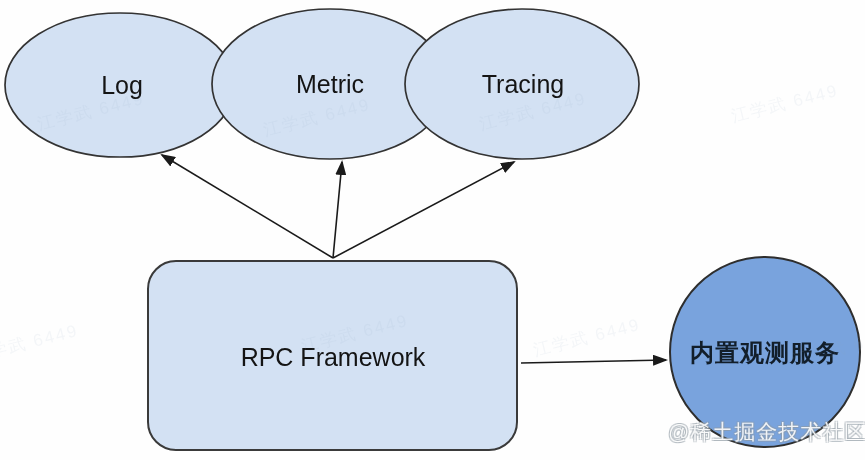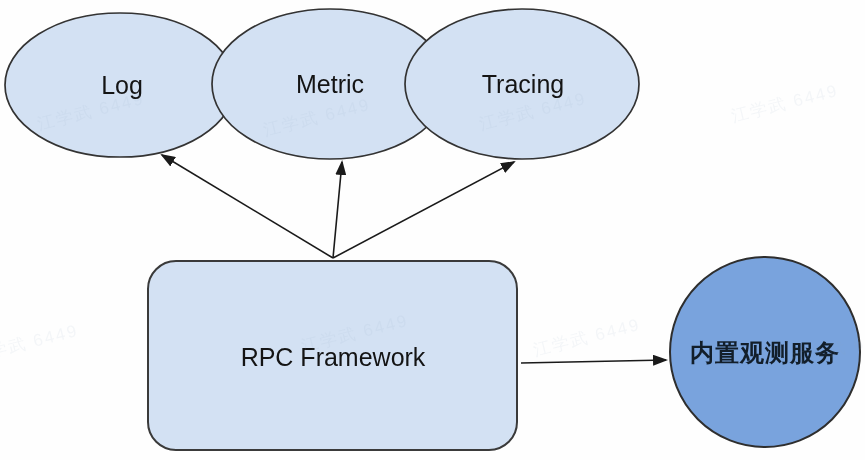--- a/index.html
+++ b/index.html
@@ -106,13 +106,14 @@
     <line x1="333" y1="258" x2="514" y2="162" class="edge" marker-end="url(#arrowhead)"></line>
     <line x1="521" y1="363" x2="666" y2="360" class="edge" marker-end="url(#arrowhead)"></line>
 
     <text x="122" y="85" class="node-label">Log</text>
     <text x="330" y="84" class="node-label">Metric</text>
     <text x="523" y="84" class="node-label">Tracing</text>
     <text x="333" y="357" class="node-label">RPC Framework</text>
     <text x="765" y="352" class="cjk-label">内置观测服务</text>
   </svg>
 
+  <div class="brand-watermark">@稀土掘金技术社区</div>
 </div>
 
 </body></html>

